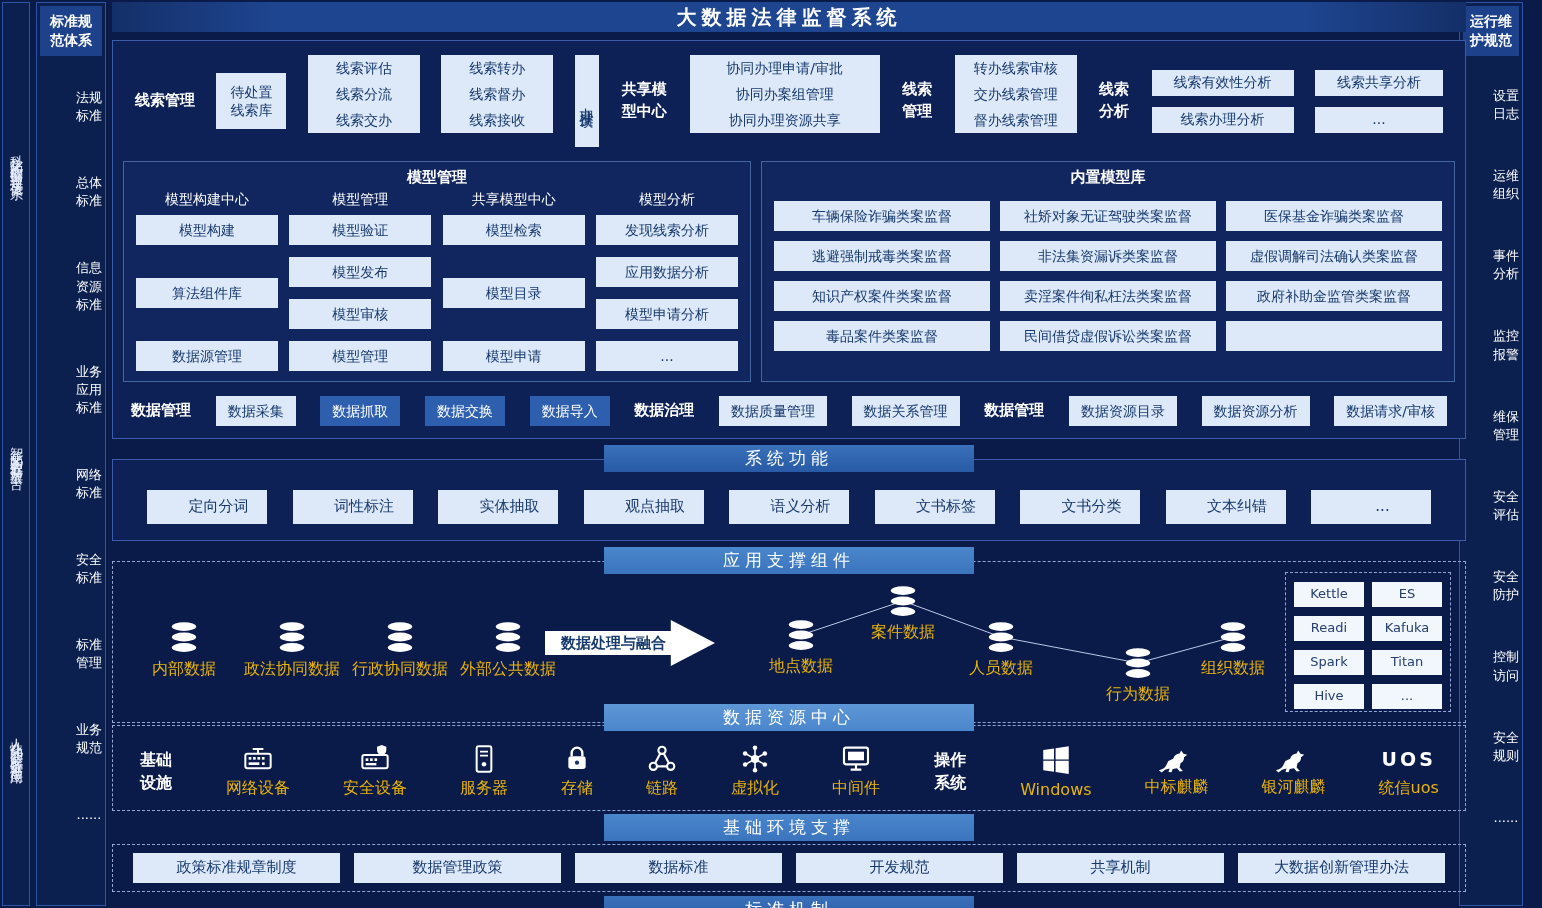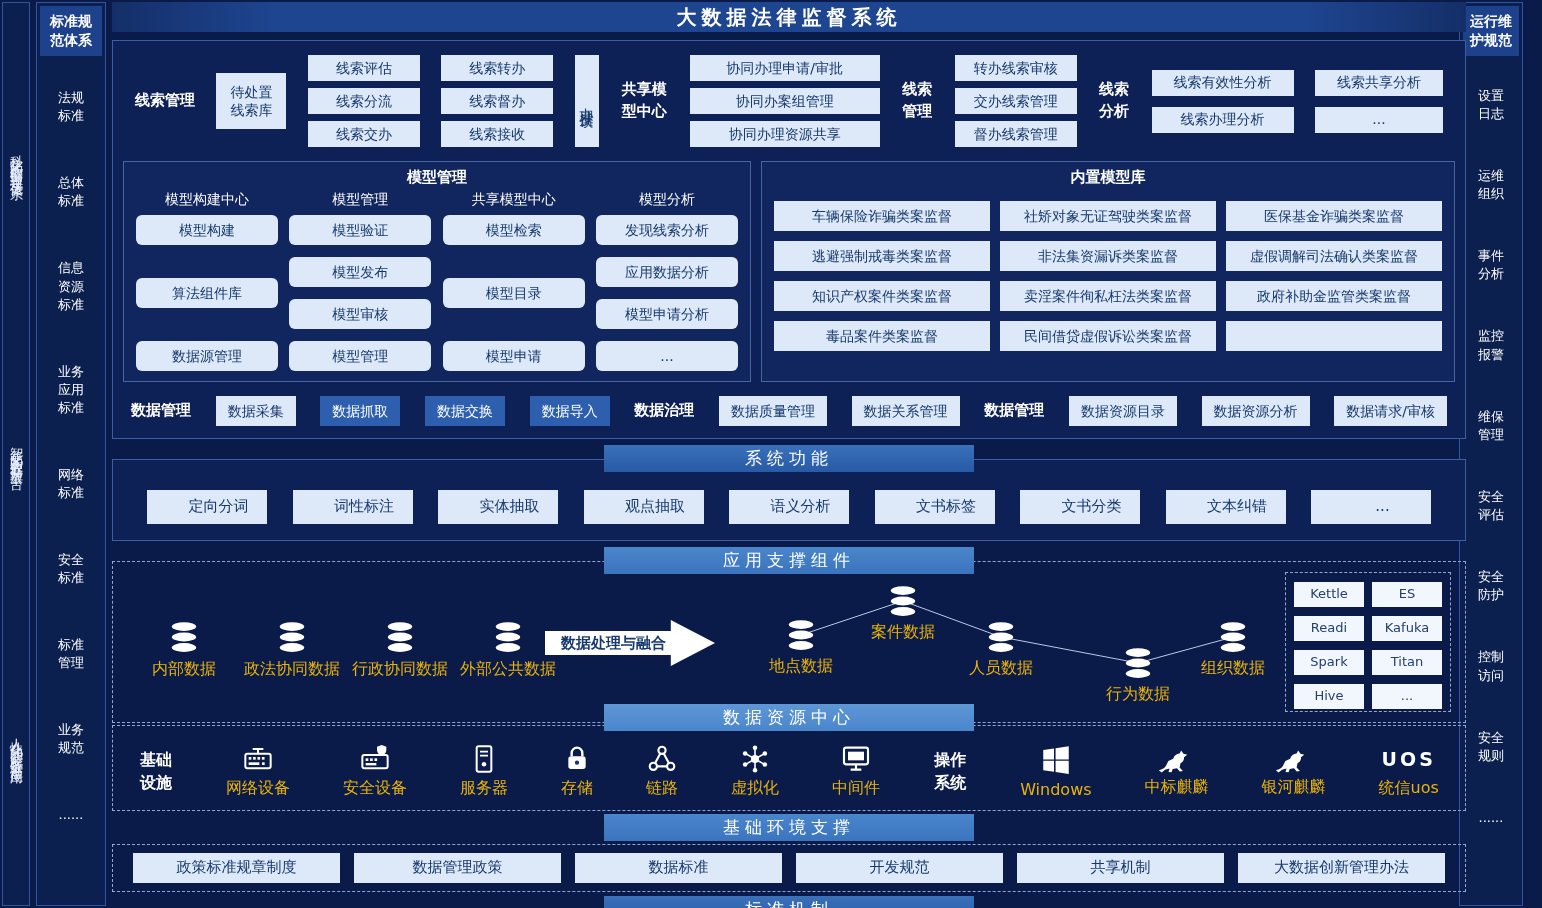--- a/index.html
+++ b/index.html
@@ -1,21 +1,21 @@
 <!DOCTYPE html>
 <html><head>
 <meta charset="utf-8">
 <style>
   * { margin:0; padding:0; box-sizing:border-box; }
   html,body { background:#051030; }
   body { font-family:"DejaVu Sans","Liberation Sans",sans-serif; }
   .page { position:relative; width:1542px; height:908px; background:#0a1b4a; overflow:hidden; color:#fff; }
 
   
-  .vstrip { position:absolute; top:2px; bottom:2px; background:#0c2050; border:1px solid #2e55a5; }
+  .vstrip { position:absolute; top:2px; bottom:2px; background:#0c2050; border:1px solid #2e55a5;align-items:flex-end; }
   .banner { left:2px; width:28px; display:flex; flex-direction:column; align-items:center; justify-content:space-around; padding:12px 0; }
   .banner span { writing-mode:vertical-rl; font-size:13px; letter-spacing:3px; color:#e8eefb; }
   .sidebar { display:flex; flex-direction:column; }
   .sidebar-l { left:36px; width:70px; }
   .sidebar-r { right:19px; width:64px; }
   .strip-hdr { margin:3px; background:#1d418a; color:#fff; font-weight:bold; font-size:14px; line-height:1.35; text-align:center; word-break:break-all; }
   .sidebar-l .strip-hdr { padding:6px 10px; }
   .sidebar-r .strip-hdr { padding:6px 7px; }
   .strip-items { flex:1; display:flex; flex-direction:column; justify-content:space-around; padding:6px 0 56px; }
   .strip-item { width:32px; margin:0 auto; text-align:center; font-size:13px; line-height:1.4; color:#fff; word-break:break-all; }
@@ -31,34 +31,34 @@
   .btn-dark  { background:#2e5fae; color:#fff; }
   .h26 { height:26px; }
   .w112{width:112px} .w122{width:122px} .w128{width:128px} .w142{width:142px} .w190{width:190px}
 
   .wlabel { color:#fff; font-weight:bold; font-size:15px; text-align:center; line-height:1.45; }
   .wrap2 { width:32px; word-break:break-all; }
   .wrap3 { width:48px; word-break:break-all; }
   .big16 { font-size:16px; width:34px; }
 
   .clue-row { display:flex; align-items:center; justify-content:space-between; gap:8px; height:104px; padding:0 12px; }
-  .vstack { display:flex; flex-direction:column; justify-content:space-between; height:92px; }
+  .vstack { display:flex; flex-direction:column; height:92px; }
   .vstack.mid { justify-content:center; gap:11px; }
   .pending { width:70px; height:56px; padding:4px 12px; word-break:break-all; }
   .vbtn { writing-mode:vertical-rl; width:24px; height:92px; letter-spacing:2px; }
 
   .model-row { display:flex; gap:10px; margin-top:8px; }
   .mpanel { border:1px solid #46669f; background:rgba(25,48,110,.35); padding:6px 12px 10px; }
   .mpanel-title { text-align:center; font-weight:bold; font-size:15px; margin-bottom:2px; }
   .mm { width:628px; }
   .mm-cols { display:flex; justify-content:space-between; }
   .mm-col { width:142px; display:flex; flex-direction:column; }
   .mm-col-h { text-align:center; font-size:14px; color:#fff; margin:2px 0 6px; }
   .mm-col-items { height:156px; display:flex; flex-direction:column; justify-content:space-between; }
-  .mm-col-items .btn { height:30px;border-radius:6px; }
+  .mm-col-items .btn { height:30px; }
   .mlib { flex:1; }
   .mlib-grid { display:grid; grid-template-columns:repeat(3,1fr); gap:10px; margin-top:14px; }
   .mlib-grid .btn { height:30px; }
 
   .data-row { display:flex; align-items:center; justify-content:space-between; margin-top:12px; height:34px; padding:0 8px; }
   .data-row .btn { height:30px; padding:0 12px; }
 
   .section { margin-top:6px; position:relative; }
   .hdr-bar { position:relative; z-index:3; width:370px; height:27px; margin:0 auto; display:flex; align-items:center; justify-content:center; font-weight:normal; font-size:17px; letter-spacing:5px; color:#fff; }
   .hdr-a { background:linear-gradient(180deg,#3a71bb,#285aa5); }

